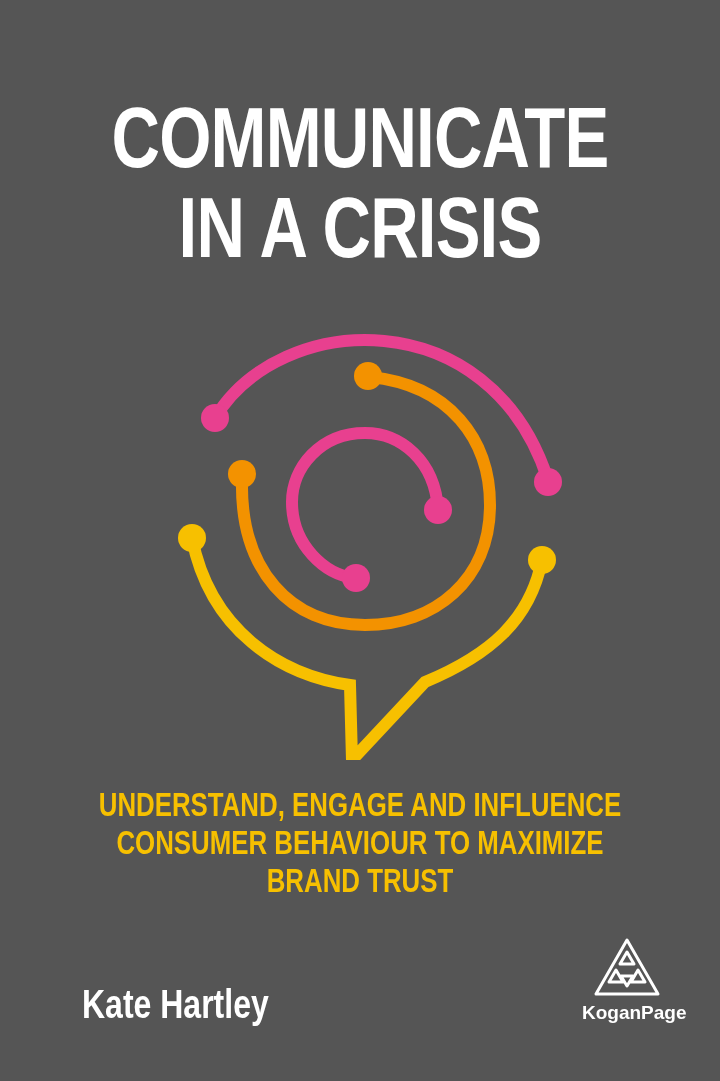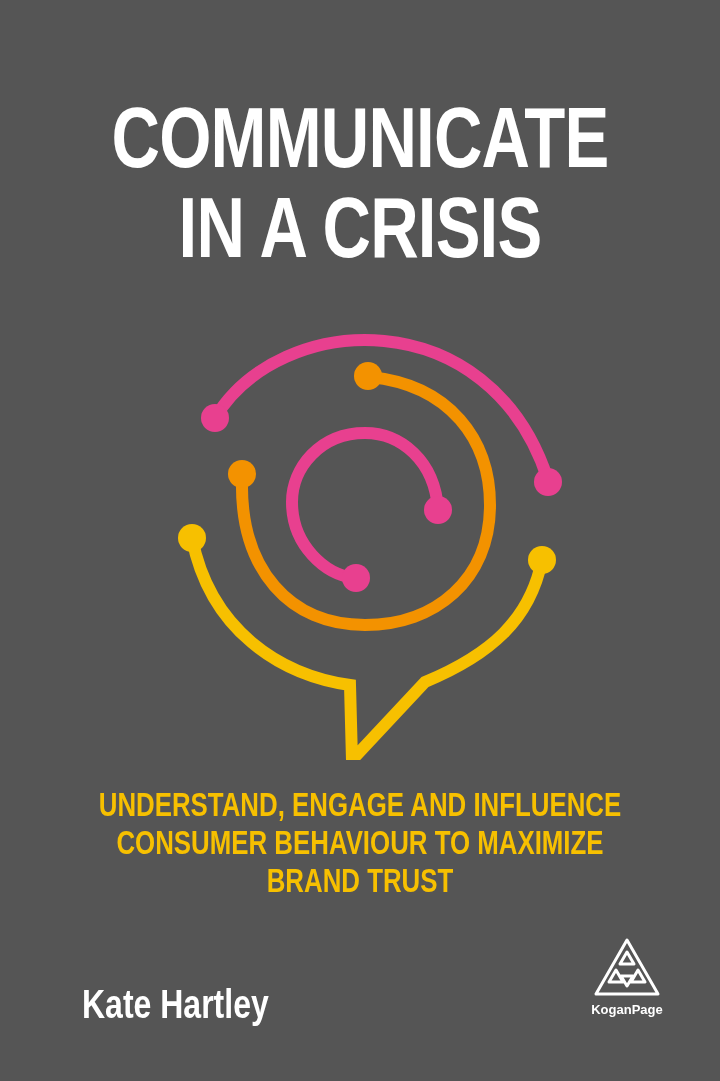--- a/index.html
+++ b/index.html
@@ -5,21 +5,21 @@
   html, body { margin:0; padding:0; }
   body { width:720px; height:1081px; background:#555555; position:relative; overflow:hidden; font-family:"Liberation Sans", sans-serif; }
   .title { position:absolute; left:0; width:720px; text-align:center; color:#ffffff; font-family:"Liberation Sans Narrow","Liberation Sans", sans-serif; font-weight:bold; }
   .t1 { top:92px; font-size:86px; line-height:90px; letter-spacing:-1px; transform:scaleX(0.78); transform-origin:center; }
   .t2 { top:182px; font-size:86px; line-height:90px; letter-spacing:-1px; transform:scaleX(0.78); transform-origin:center; }
   .logo { position:absolute; left:170px; top:320px; }
   .sub { position:absolute; left:0; width:720px; text-align:center; color:#f7c000; font-weight:bold; font-size:34px; line-height:38px; transform:scaleX(0.76); transform-origin:center; }
   .s1 { top:785px; } .s2 { top:823px; } .s3 { top:861px; }
   .author { position:absolute; left:82px; top:982px; color:#ffffff; font-weight:bold; font-size:40px; transform:scaleX(0.8); transform-origin:left; }
   .kp { position:absolute; left:582px; top:936px; width:90px; text-align:center; }
-  .kp-label { color:#ffffff; font-weight:bold; font-size:13px; margin-top:-2px; }
+  .kp-label { color:#ffffff; font-weight:bold; font-size:19px; margin-top:-2px; }
 </style>
 </head>
 <body>
 
 <div class="title t1">COMMUNICATE</div>
 <div class="title t2">IN A CRISIS</div>
 
 <svg class="logo" width="420" height="440" viewBox="0 0 420 440" fill="none" stroke-linecap="round">
 
   <path d="M45 98 C 110 -10, 320 -20, 378 160" stroke="#e8408f" stroke-width="12"></path>

